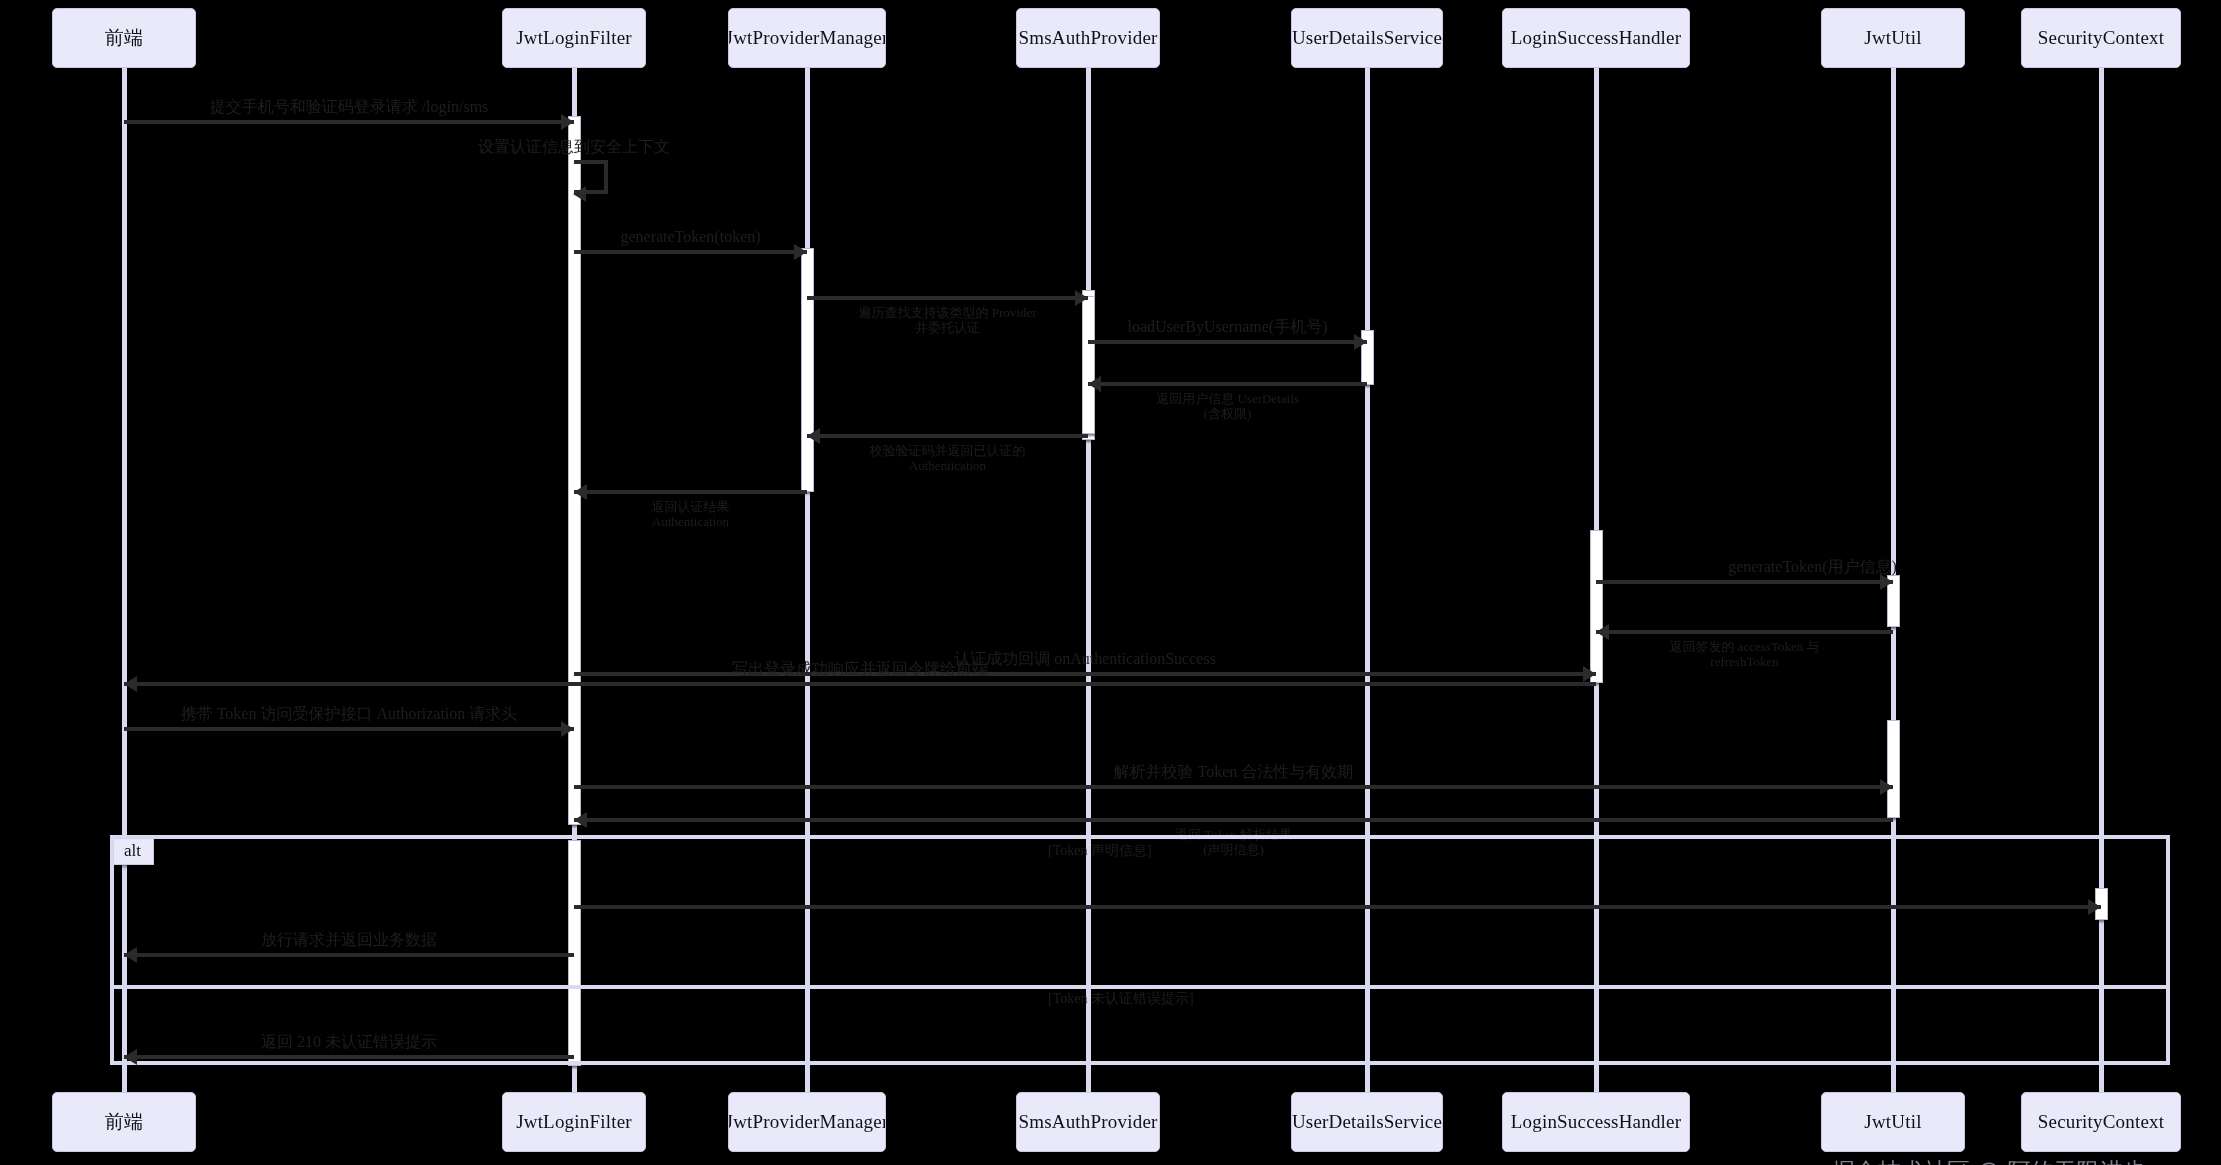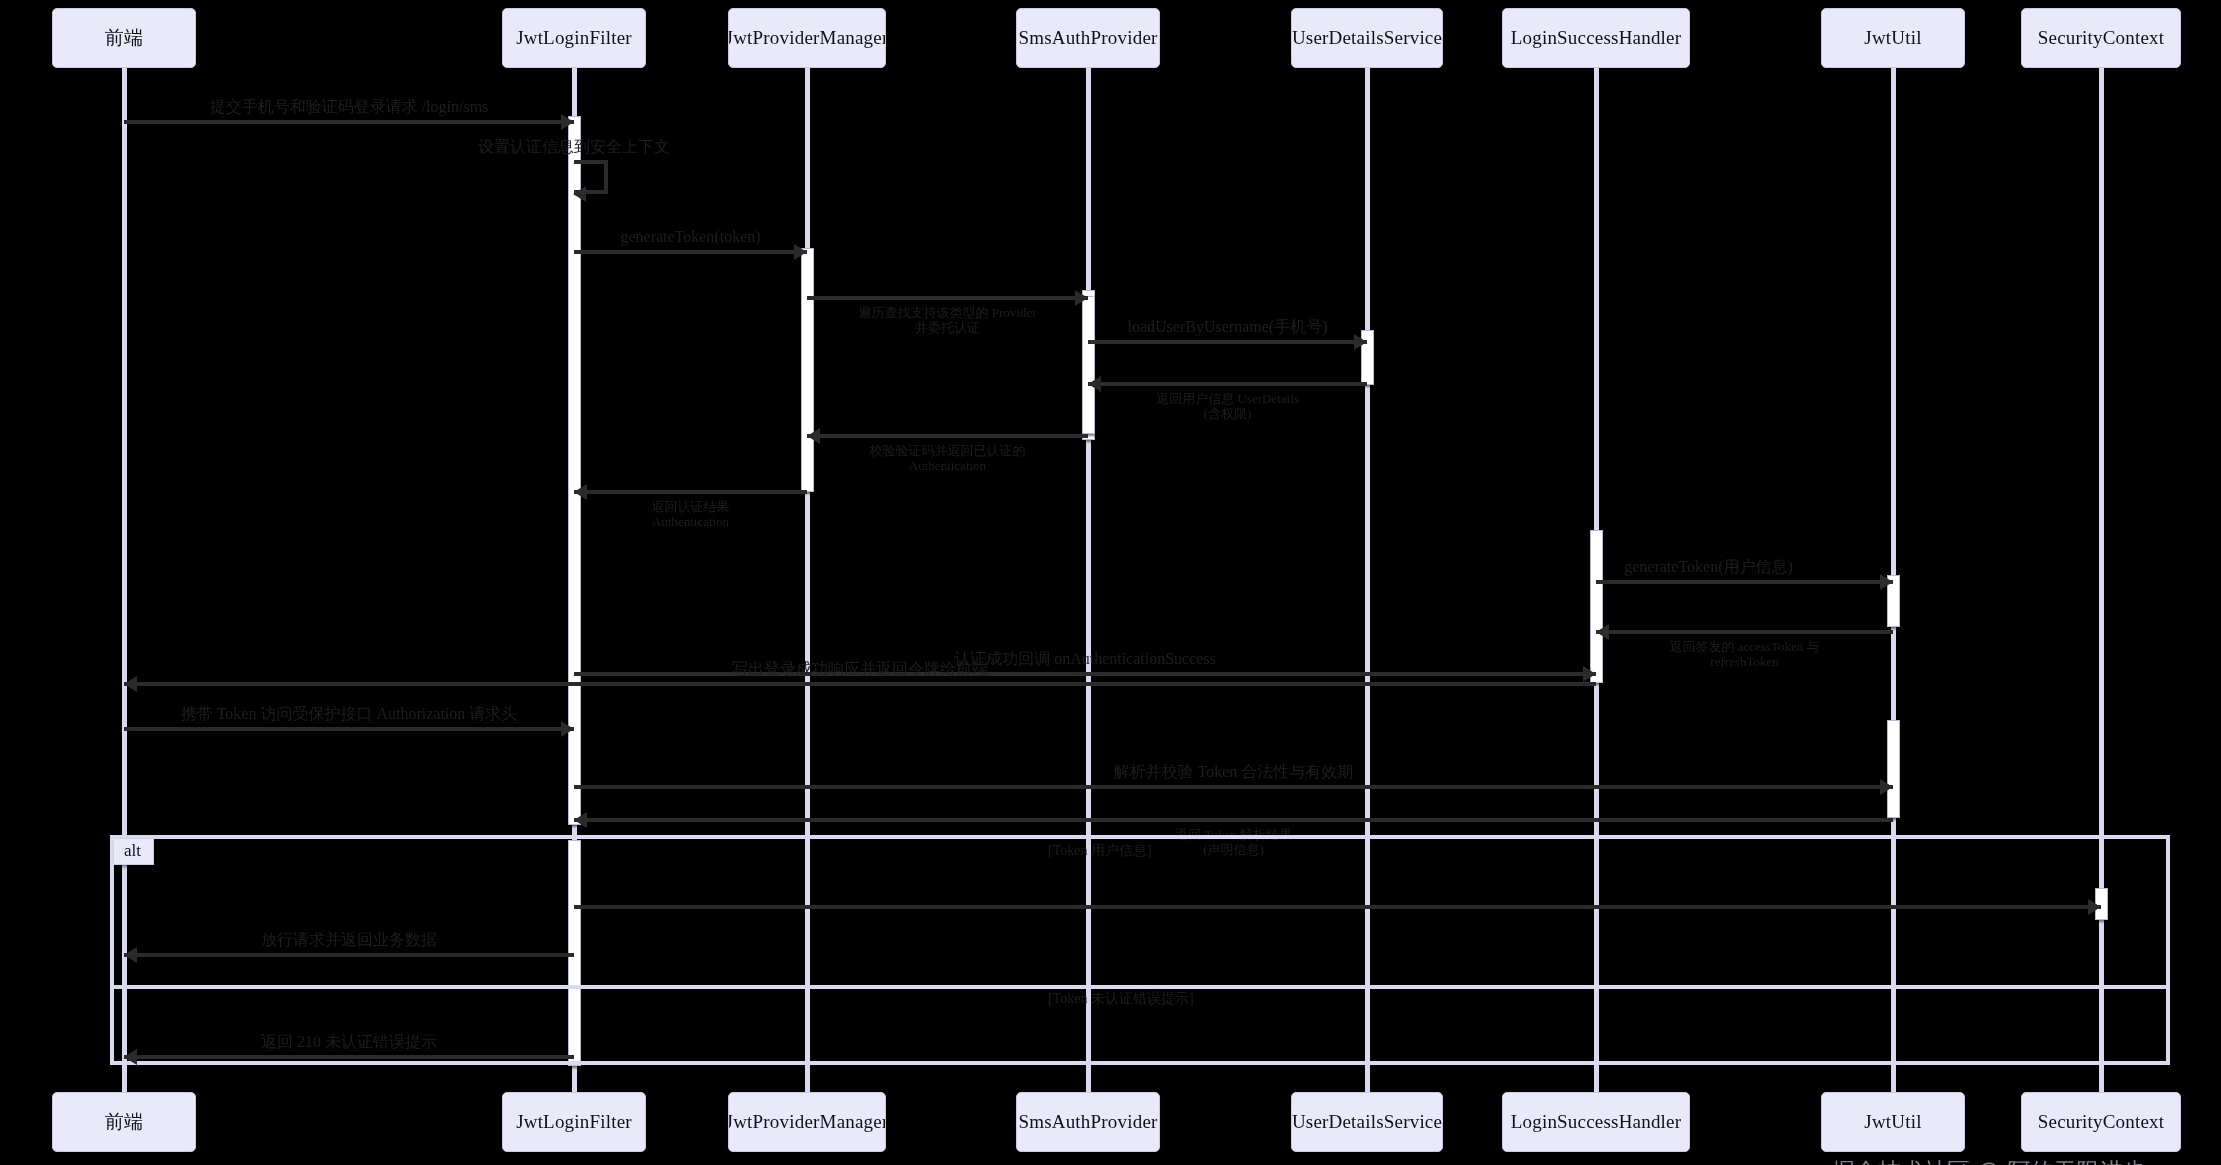--- a/index.html
+++ b/index.html
@@ -185,40 +185,40 @@
     <div class="arrowhead left" style="left: 807px; top: 428px;"></div>
     <div class="msglabel two" style="left: 807px; top: 400px; width: 281px;">校验验证码并返回已认证的<br>Authentication</div>
     <div class="msg" style="left: 574px; top: 490px; width: 233px;"></div>
     <div class="arrowhead left" style="left: 574px; top: 484px;"></div>
     <div class="msglabel two" style="left: 574px; top: 456px; width: 233px;">返回认证结果<br>Authentication</div>
     <div class="msg" style="left: 574px; top: 672px; width: 1022px;"></div>
     <div class="arrowhead right" style="left: 1583px; top: 666px;"></div>
     <div class="msglabel" style="left: 574px; top: 650px; width: 1022px;">认证成功回调 onAuthenticationSuccess</div>
     <div class="msg" style="left: 1596px; top: 580px; width: 297px;"></div>
     <div class="arrowhead right" style="left: 1880px; top: 574px;"></div>
-    <div class="msglabel" style="left: 1560px; top: 558px; width: 297px; text-align: center;">generateToken(用户信息)</div>
+    <div class="msglabel" style="left: 1664px; top: 558px; width: 297px; text-align: center;">generateToken(用户信息)</div>
     <div class="msg" style="left: 1596px; top: 630px; width: 297px;"></div>
     <div class="arrowhead left" style="left: 1596px; top: 624px;"></div>
     <div class="msglabel two" style="left: 1596px; top: 596px; width: 297px;">返回签发的 accessToken 与<br>refreshToken</div>
     <div class="msg" style="left: 124px; top: 682px; width: 1472px;"></div>
     <div class="arrowhead left" style="left: 124px; top: 676px;"></div>
     <div class="msglabel" style="left: 124px; top: 660px; width: 1472px;">写出登录成功响应并返回令牌给前端</div>
     <div class="msg" style="left: 124px; top: 727px; width: 450px;"></div>
     <div class="arrowhead right" style="left: 561px; top: 721px;"></div>
     <div class="msglabel" style="left: 124px; top: 705px; width: 450px;">携带 Token 访问受保护接口 Authorization 请求头</div>
     <div class="msg" style="left: 574px; top: 785px; width: 1319px;"></div>
     <div class="arrowhead right" style="left: 1880px; top: 779px;"></div>
     <div class="msglabel" style="left: 574px; top: 763px; width: 1319px;">解析并校验 Token 合法性与有效期</div>
     <div class="msg" style="left: 574px; top: 818px; width: 1319px;"></div>
     <div class="arrowhead left" style="left: 574px; top: 812px;"></div>
     <div class="msglabel two" style="left: 574px; top: 784px; width: 1319px;">返回 Token 解析结果<br>(声明信息)</div>
     <div class="fragment" style="left: 110px; top: 835px; width: 2060px; height: 230px;"></div>
     <div class="fragment-divider" style="left: 110px; top: 985px; width: 2060px;"></div>
     <div class="fragment-tag" style="left: 114px; top: 839px;">alt</div>
-    <div class="guard" style="left: 1048px; top: 842px;">[Token 用户信息]</div>
+    <div class="guard" style="left: 1048px; top: 842px;">[Token 声明信息]</div>
     <div class="msg" style="left: 574px; top: 905px; width: 1527px;"></div>
     <div class="arrowhead right" style="left: 2088px; top: 899px;"></div>
     <div class="msg" style="left: 124px; top: 953px; width: 450px;"></div>
     <div class="arrowhead left" style="left: 124px; top: 947px;"></div>
     <div class="msglabel" style="left: 124px; top: 931px; width: 450px;">放行请求并返回业务数据</div>
     <div class="guard" style="left: 1048px; top: 990px;">[Token 未认证错误提示]</div>
     <div class="msg" style="left: 124px; top: 1055px; width: 450px;"></div>
     <div class="arrowhead left" style="left: 124px; top: 1049px;"></div>
     <div class="msglabel" style="left: 124px; top: 1033px; width: 450px;">返回 210 未认证错误提示</div>
     <div class="watermark" style="left: 1832px; top: 1108px; margin-top: 48px;">掘金技术社区 @ 阿的无限进步</div>

